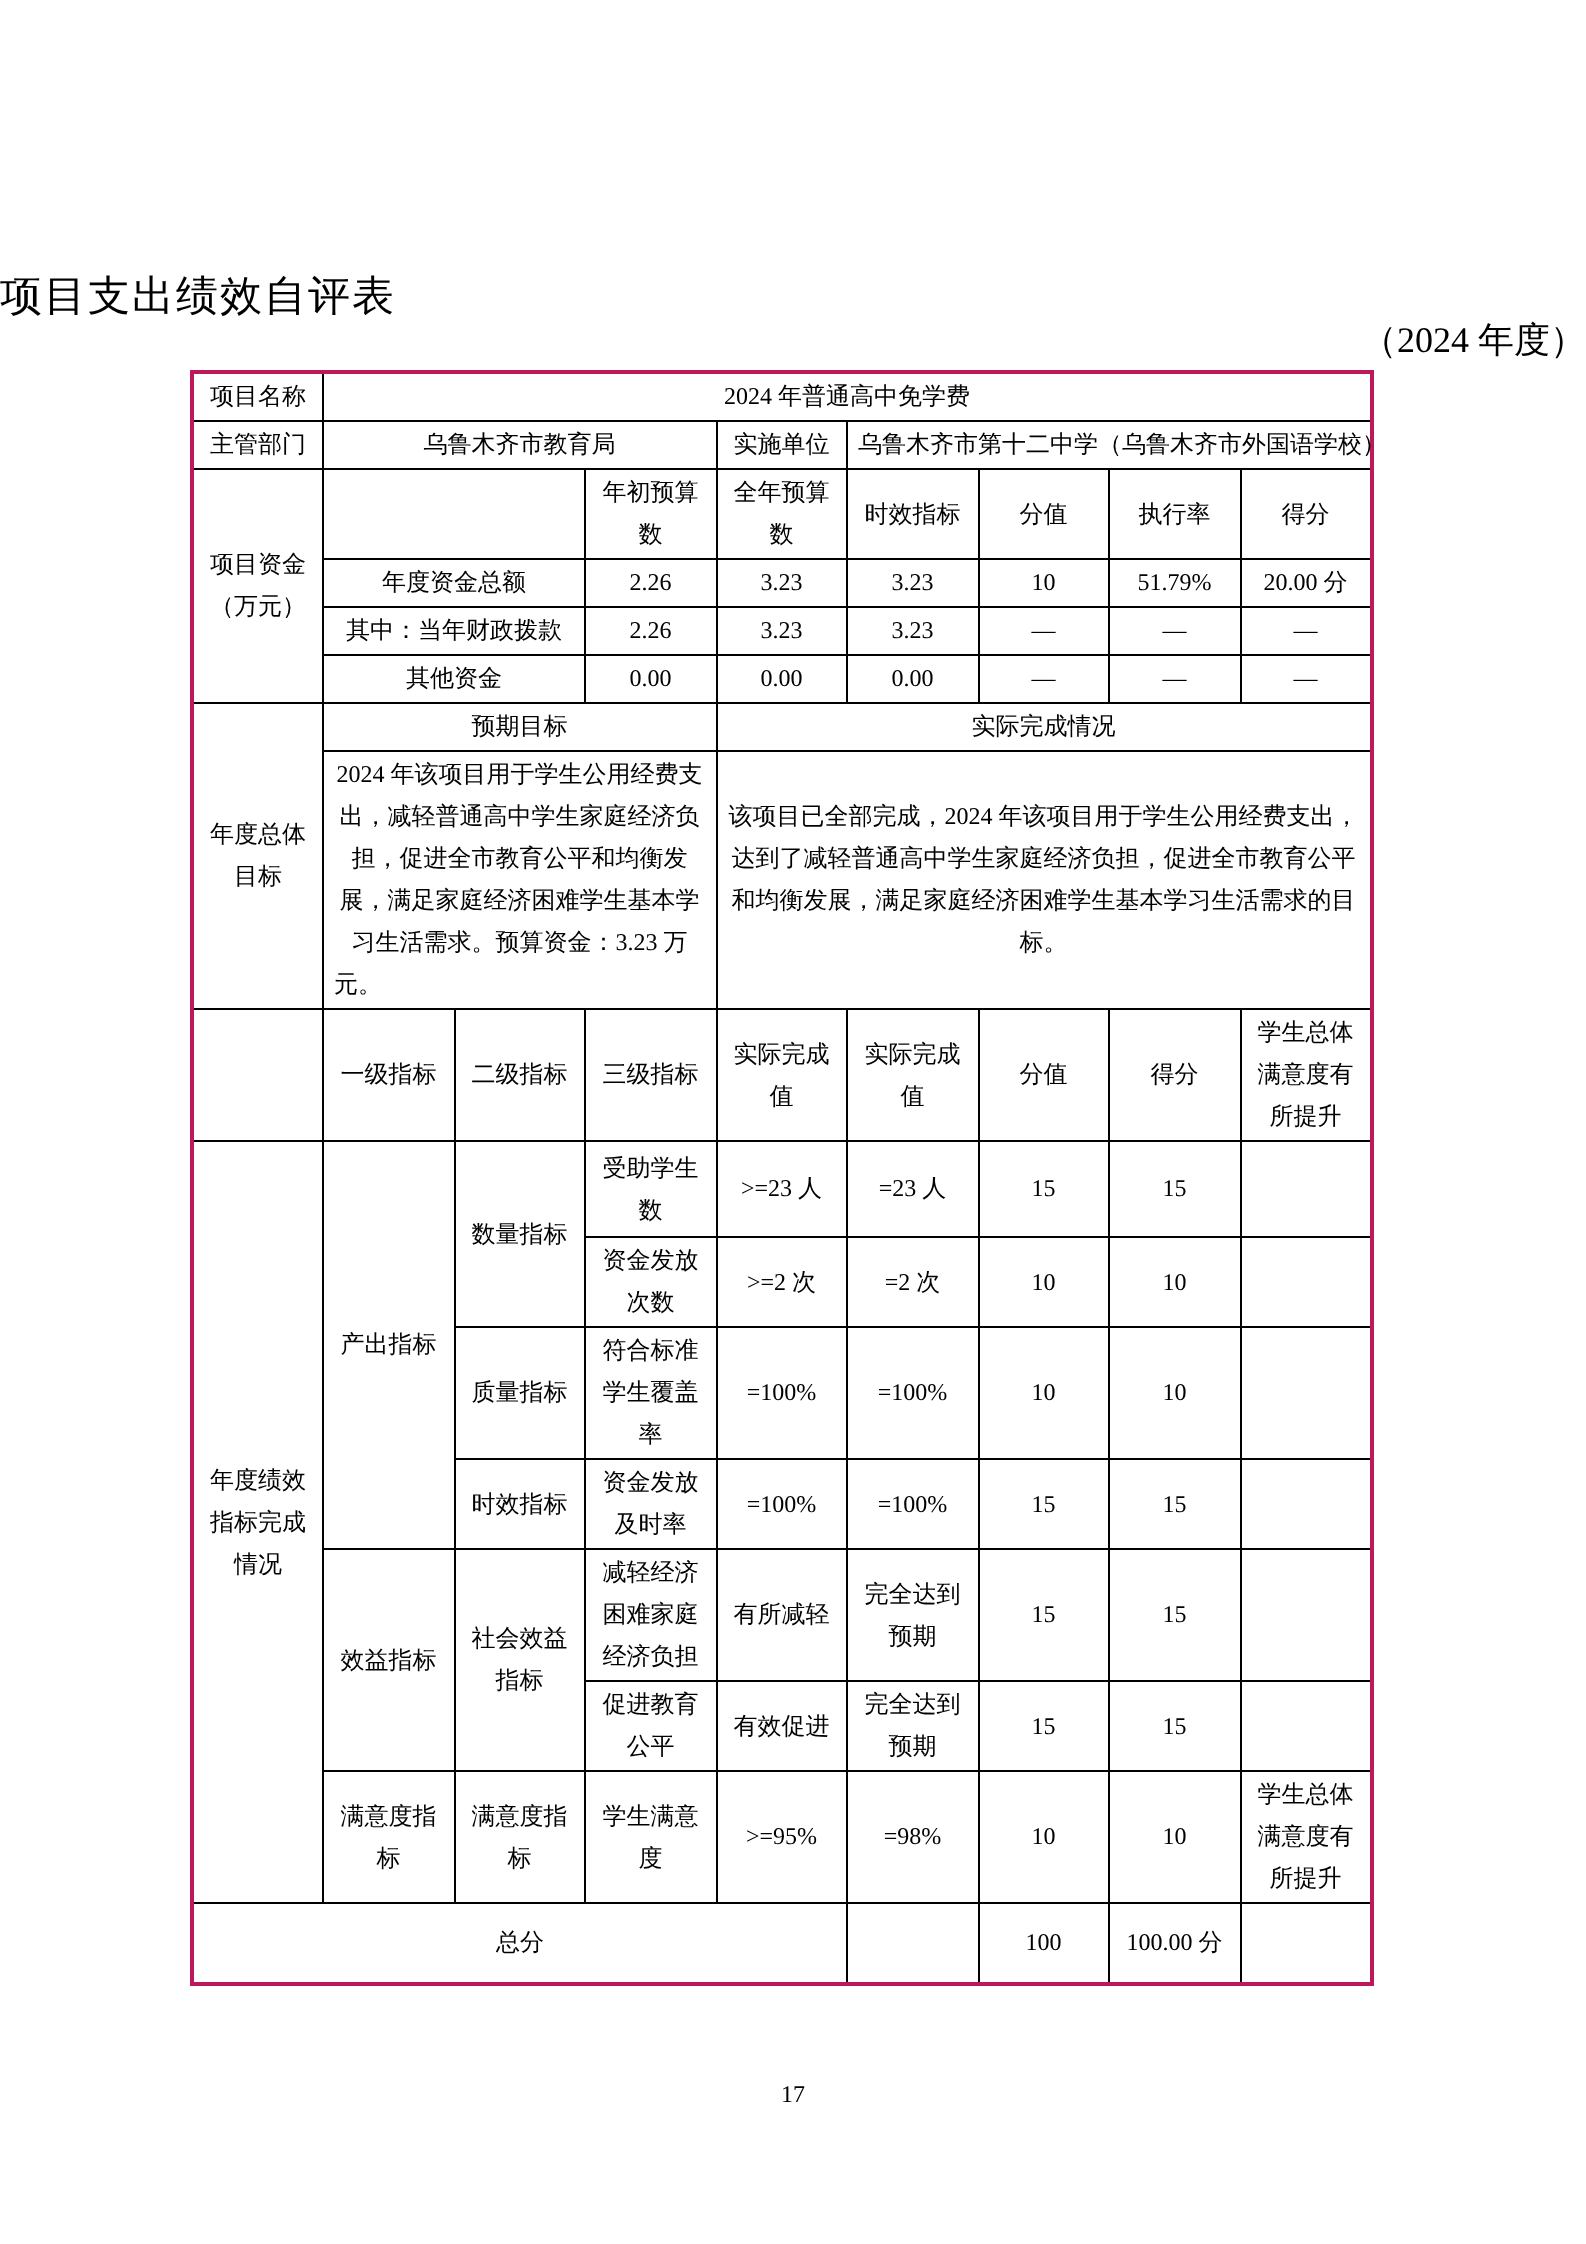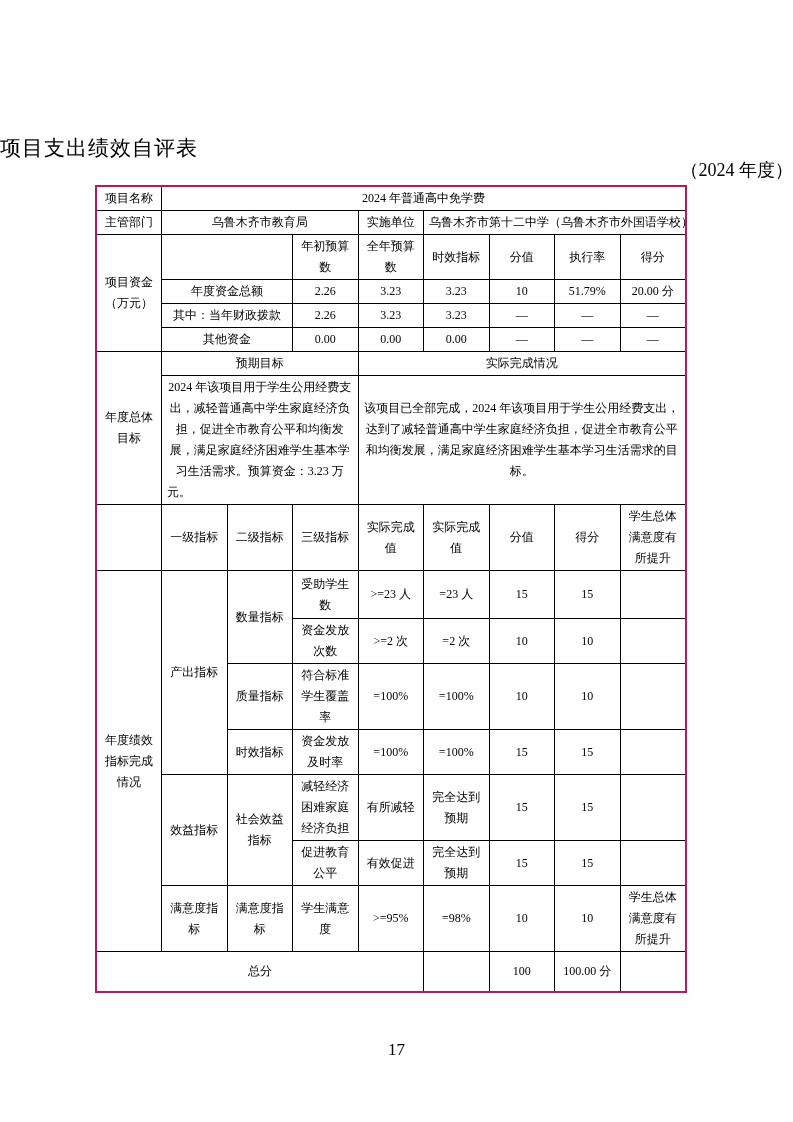--- a/index.html
+++ b/index.html
@@ -41,21 +41,21 @@
     padding:2px 6px;
   }
   td.para-l {
     text-align:left;
     font-size:11px; line-height:21.5px;
     padding:2px 8px;
   }
   td.sm { font-size:11.5px; white-space:nowrap; padding:1px 2px; }
   .page-num {
     position:absolute; top:1040px; left:0; width:100%;
-    text-align:center; font-size:17px;
+    text-align:center; font-size:12px;
   }
 </style>
 </head>
 <body>
 
 <div class="page">
 
   <div class="doc-title">项目支出绩效自评表</div>
   <div class="doc-subtitle">（2024 年度）</div>
 

